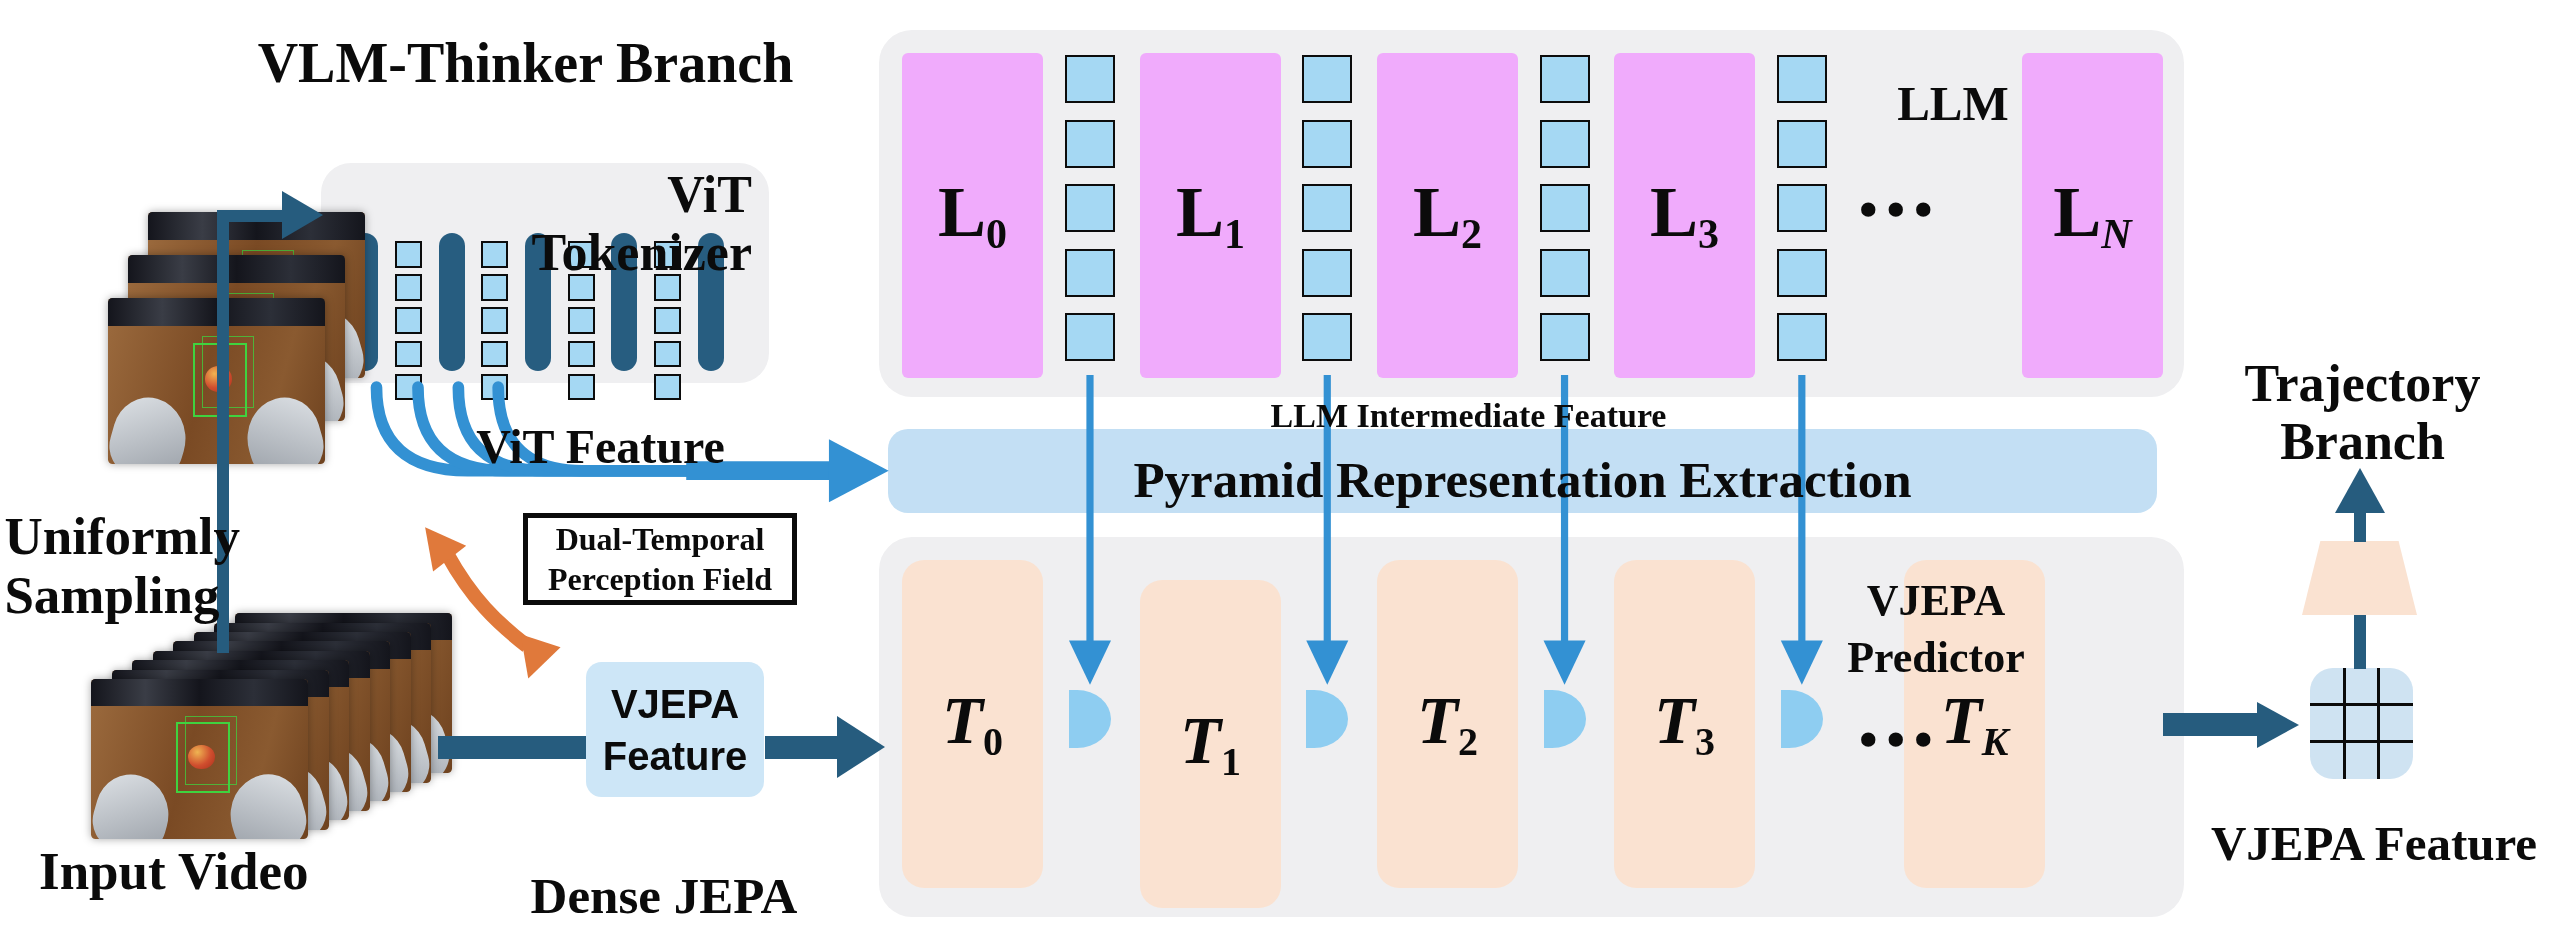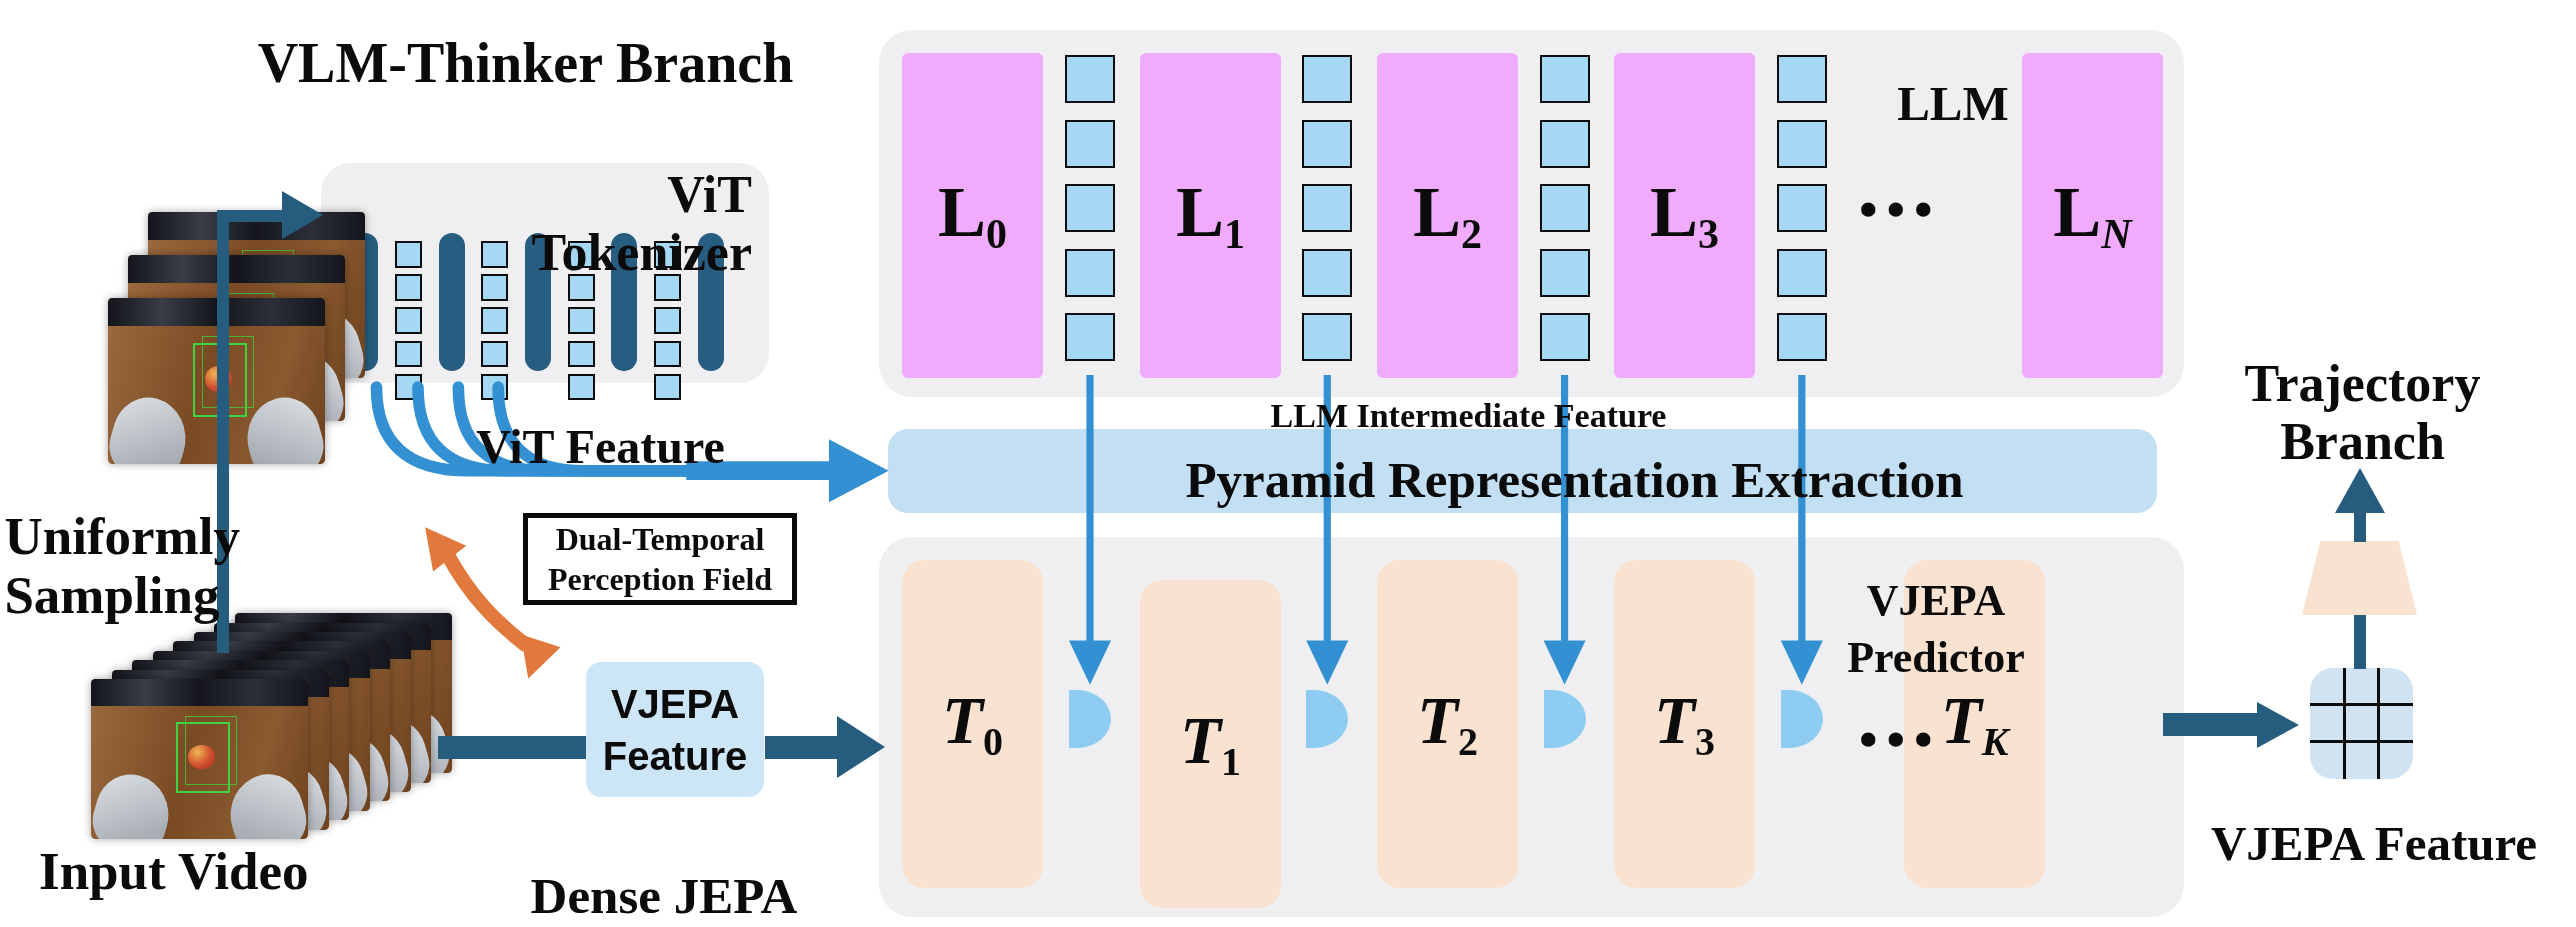--- a/index.html
+++ b/index.html
@@ -306,21 +306,21 @@
       <div class="tok" style="width: 50px; height: 48px;"></div>
       <div class="tok" style="width: 50px; height: 48px;"></div>
       <div class="tok" style="width: 50px; height: 48px;"></div>
       <div class="tok" style="width: 50px; height: 48px;"></div>
       <div class="tok" style="width: 50px; height: 48px;"></div>
     </div>
 
   <div class="lbl center" style="left:1192px;top:381px;width:553px;font-size:34px;">LLM Intermediate Feature</div>
 
   <div class="blue-bar-panel" style="left:888px;top:429px;width:1269px;height:84px;"></div>
-  <div class="lbl center" style="left:995px;top:436px;width:1159px;font-size:51px;z-index:6;">Pyramid Representation Extraction</div>
+  <div class="lbl center" style="left:943px;top:436px;width:1159px;font-size:51px;z-index:6;">Pyramid Representation Extraction</div>
   <div class="lbl center" style="left:462px;top:404px;width:277px;font-size:48px;">ViT Feature</div>
 
   <div class="gray-panel" style="left:879px;top:537px;width:1305px;height:380px;"></div>
   <div class="lbl center" style="left:1726px;top:556px;width:420px;font-size:44px;line-height:1.3;">
     <div>VJEPA</div>
     <div>Predictor</div>
   </div>
   <div class="dots" style="left:1859px;top:713px;">•••</div>
 
   <div class="peach-box" style="left:902px;top:560px;width:141px;height:328px;">

